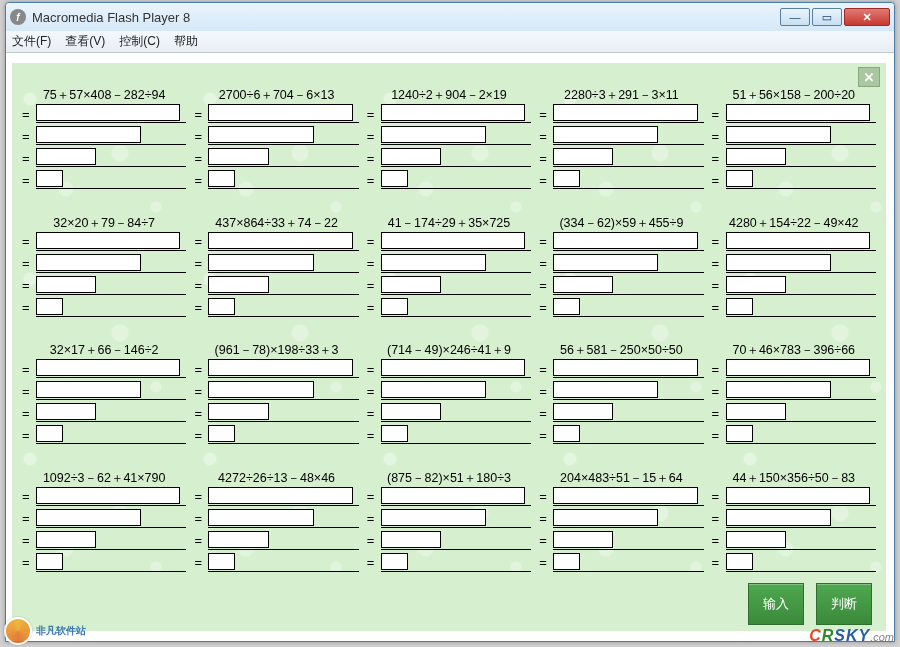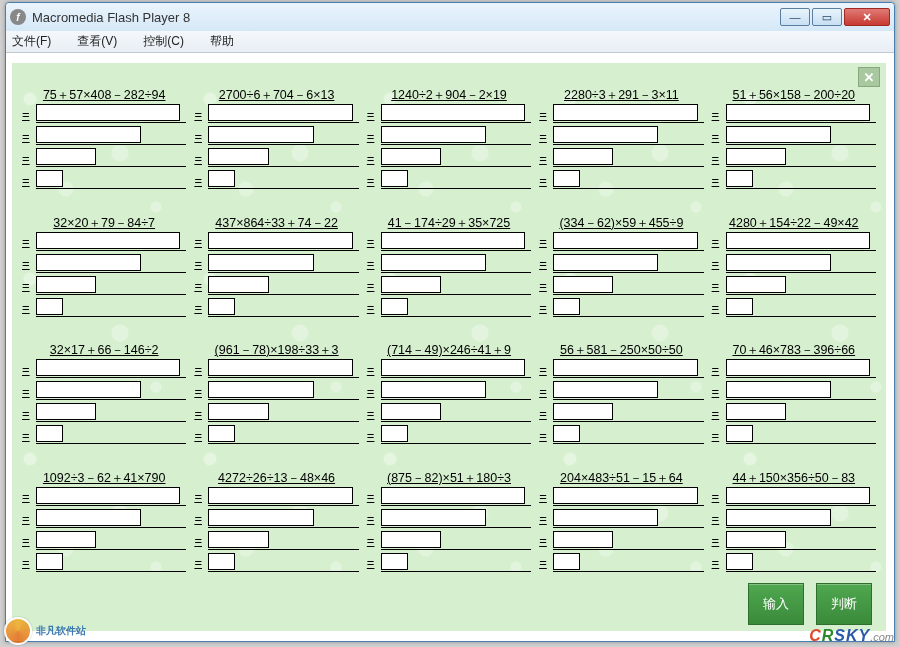--- a/index.html
+++ b/index.html
@@ -8,36 +8,36 @@
 .window { position: absolute; top: 2px; left: 5px; width: 890px; height: 640px; background: #fff; border: 1px solid #4a7eb0; border-radius: 4px 4px 0 0; box-shadow: 0 0 4px rgba(0,0,0,.3); }
 
 .titlebar { height: 28px; background: linear-gradient(#eaf4fc, #d5e8f7); display: flex; align-items: center; padding: 0 4px; border-radius: 4px 4px 0 0; }
 .titlebar-icon { width: 16px; height: 16px; background: #888; border-radius: 50%; margin-right: 6px; display:flex; align-items:center; justify-content:center; color:#fff; font-size:10px; font-style:italic; font-weight:bold; }
 .titlebar-title { flex: 1; color: #333; font-size: 13px; }
 .winbtns { display: flex; gap: 2px; }
 .winbtn { width: 30px; height: 18px; border: 1px solid #5a7ea0; border-radius: 2px; display:flex; align-items:center; justify-content:center; font-size:11px; cursor:pointer; }
 .winbtn.min, .winbtn.max { background: linear-gradient(#e8f4fc,#c8dff2); color:#2a4a6a; }
 .winbtn.close { width: 46px; background: linear-gradient(#e07a74,#c83a32); color:#fff; border-color:#a02820; font-weight:bold; }
 
-.menubar { height: 22px; background: linear-gradient(#f4f8fc,#e8eef4); border-bottom:1px solid #c0c8d0; display:flex; align-items:center; padding:0 6px; gap:26px; font-size:12px; color:#222; }
+.menubar { height: 22px; background: linear-gradient(#f4f8fc,#e8eef4); border-bottom:1px solid #c0c8d0; display:flex; align-items:center; padding:0 6px; gap:14px; font-size:12px; color:#222; }
 .menubar span { cursor:pointer; }
 
 .client { position:absolute; top:50px; left:0; right:0; bottom:0; background:#fff; padding:10px 8px 10px 6px; }
 
 .canvas { width: 100%; height: 100%; background: #d6f0cf; position: relative; overflow:hidden; }
 .pattern { position:absolute; inset:0; background-image:
   radial-gradient(circle at 10% 20%, rgba(255,255,255,.5) 0 6px, transparent 7px),
   radial-gradient(circle at 60% 50%, rgba(255,255,255,.45) 0 8px, transparent 9px),
   radial-gradient(circle at 80% 80%, rgba(255,255,255,.45) 0 5px, transparent 6px),
   radial-gradient(circle at 30% 70%, rgba(255,255,255,.4) 0 7px, transparent 8px);
   background-size: 180px 180px; opacity:.7; }
 
 .close-panel { position:absolute; top:4px; right:6px; width:22px; height:20px; background:#a8c8a0; border:1px solid #88a880; display:flex; align-items:center; justify-content:center; color:#fff; font-weight:bold; font-size:13px; cursor:pointer; }
 
-.grid { position:absolute; top:24px; left:10px; right:10px; bottom:38px; display:grid; grid-template-columns: repeat(5, 1fr); grid-template-rows: repeat(4, 1fr); gap: 4px 8px; text-decoration: underline; }
+.grid { position:absolute; top:24px; left:10px; right:10px; bottom:38px; display:grid; grid-template-columns: repeat(5, 1fr); grid-template-rows: repeat(4, 1fr); gap: 4px 8px; }
 .problem { display:flex; flex-direction:column; }
 .expr { font-size:12.5px; color:#000; text-align:center; height:16px; white-space:nowrap; }
 .row { display:flex; align-items:center; height:22px; }
 .eq { width:14px; font-size:13px; color:#000; }
 .fieldwrap { flex:1; position:relative; height:18px; border-bottom:1px solid #000; }
 .field { position:absolute; left:0; top:-1px; height:17px; border:1px solid #000; background:#fff; }
 .r0 .field { width: 96%; }
 .r1 .field { width: 70%; }
 .r2 .field { width: 40%; }
 .r3 .field { width: 18%; }

